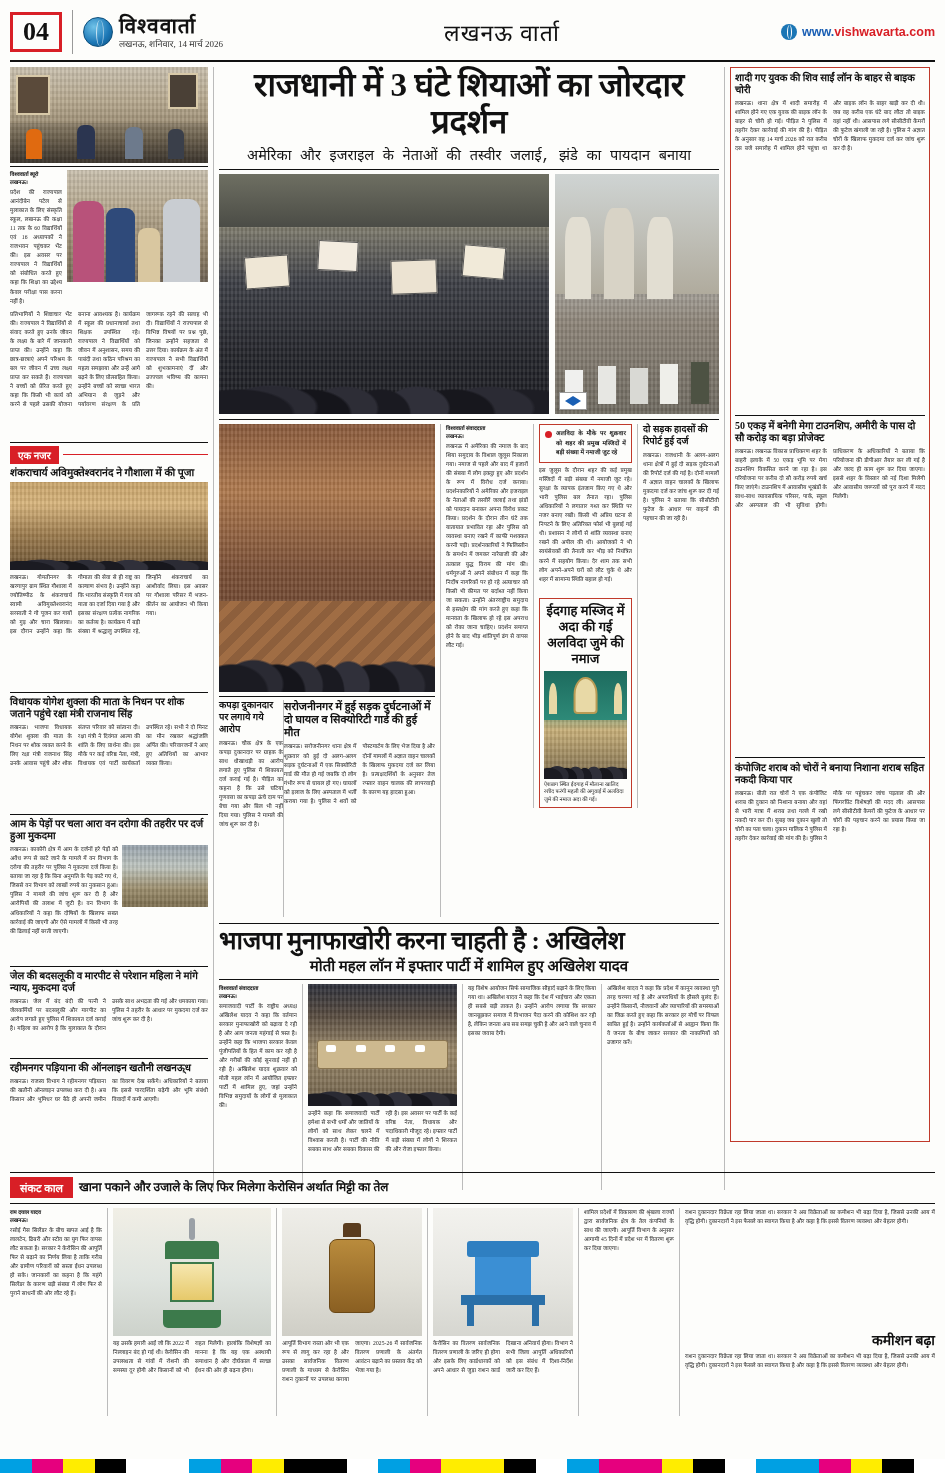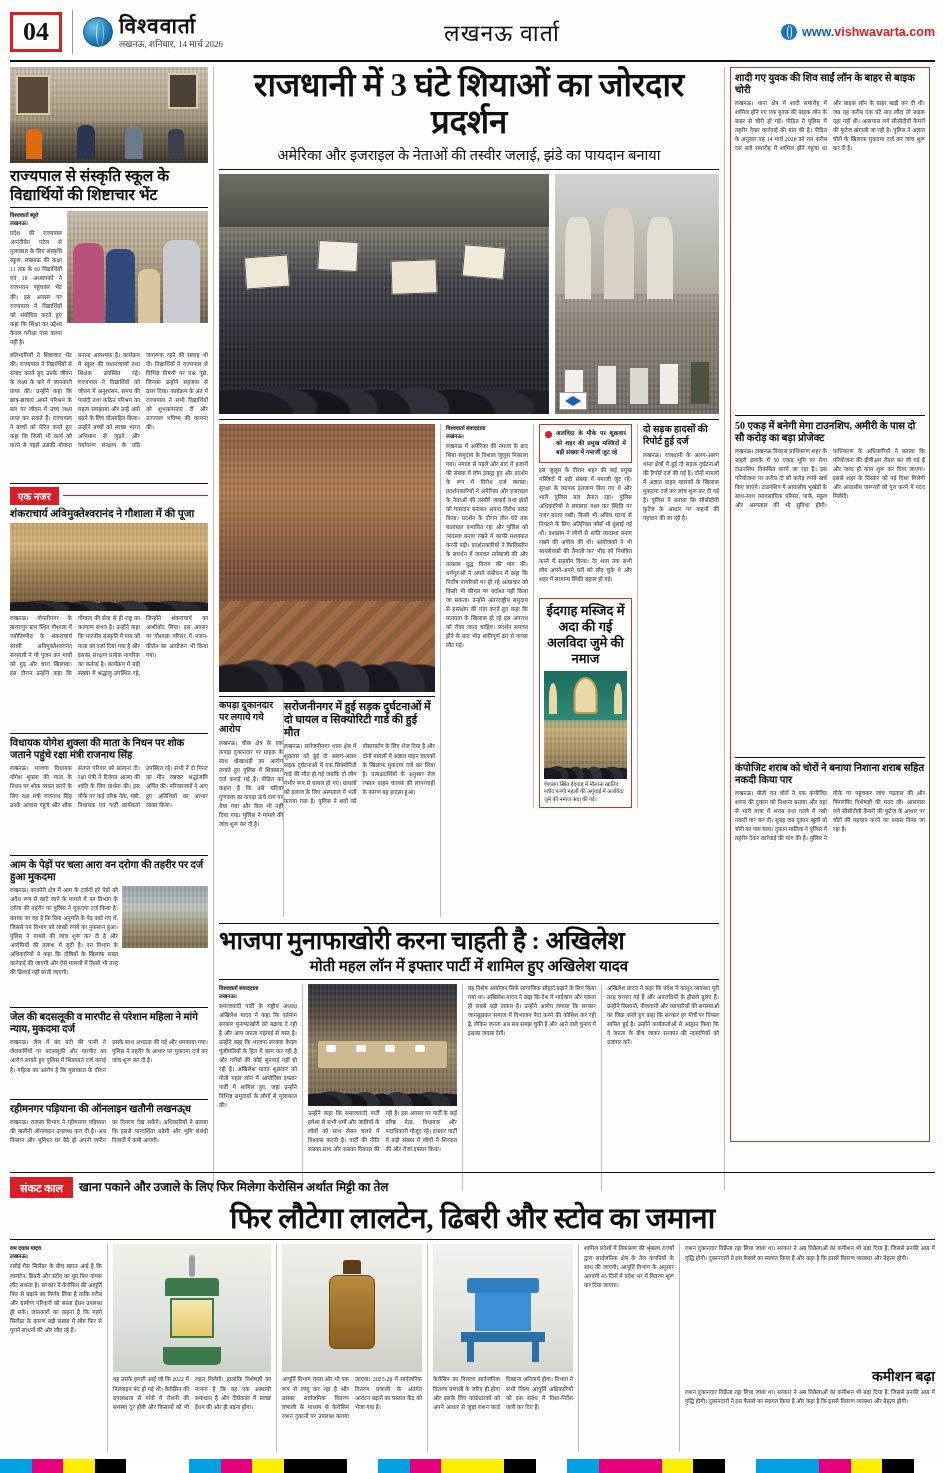--- a/index.html
+++ b/index.html
@@ -85,21 +85,21 @@
       radial-gradient(ellipse at 60% 96%, #30303a 0 11%, transparent 12%),
       radial-gradient(ellipse at 71% 100%, #17171d 0 12%, transparent 13%),
       radial-gradient(ellipse at 82% 96%, #2b2b34 0 11%, transparent 12%),
       radial-gradient(ellipse at 93% 100%, #1d1d24 0 12%, transparent 13%);
   }
 
   .headline-main {
     font-family:"Liberation Serif", serif; font-weight:bold; font-size:33px;
     line-height:1.12; text-align:center; letter-spacing:-.3px;
   }
-  .sub-main { font-family:Liberation Serif, serif; font-size:14.5px; text-align:center; margin-top:3px;}
+  .sub-main { font-family:Liberation Mono, monospace; font-size:14.5px; text-align:center; margin-top:3px;}
   .hd-red-block { background:#d81f26; color:#fff; font-size:10px; font-weight:bold; padding:2px 8px; display:inline-block; font-family:"Liberation Serif", serif;}
   .byline { font-size:5.4px; font-weight:bold; font-family:"Liberation Serif", serif; }
   .dateline { font-size:5.6px; font-weight:bold; font-family:"Liberation Serif", serif;}
 
   .col-head-1 { font-family:"Liberation Serif",serif; font-weight:bold; font-size:15px; line-height:1.2; }
   .col-head-2 { font-family:"Liberation Serif",serif; font-weight:bold; font-size:11.5px; line-height:1.2; }
   .col-head-3 { font-family:"Liberation Serif",serif; font-weight:bold; font-size:9px; line-height:1.25; }
   .box { border:1px solid #c0392b; padding:3px; }
 
   
@@ -140,21 +140,20 @@
       <div class="photo ph-greet ph-noise" style="height:96px;">
         <div style="position:absolute;left:6px;top:8px;width:34px;height:40px;background:#5a4a3a;border:2px solid #d8c9a8;"></div>
         <div style="position:absolute;right:10px;top:6px;width:30px;height:36px;background:#4a4036;border:2px solid #d8c9a8;"></div>
         <div style="position:absolute;left:0;bottom:0;width:100%;height:42%;background:linear-gradient(180deg,rgba(0,0,0,.12),rgba(0,0,0,.45));"></div>
         <div style="position:absolute;left:8%;bottom:4px;width:16px;height:30px;background:#e06a10;border-radius:6px 6px 0 0;"></div>
         <div style="position:absolute;left:34%;bottom:4px;width:18px;height:34px;background:#2b3550;border-radius:7px 7px 0 0;"></div>
         <div style="position:absolute;left:58%;bottom:4px;width:18px;height:32px;background:#6d7a8c;border-radius:7px 7px 0 0;"></div>
         <div style="position:absolute;left:80%;bottom:4px;width:16px;height:30px;background:#3a3f4a;border-radius:6px 6px 0 0;"></div>
       </div>
 
-      <div class="col-head-1" style="margin-top:4px; font-size:15.5px;">राज्यपाल से संस्कृति स्कूल के विद्यार्थियों की शिष्टाचार भेंट</div>
       <div class="hr" style="margin:3px 0 3px 0;"></div>
 
       <div style="display:flex; gap:5px;">
         <div style="width:52px;">
           <div class="byline">विश्ववार्ता ब्यूरो</div>
           <div class="dateline">लखनऊ।</div>
           <div class="body-text" style="margin-top:2px;">प्रदेश की राज्यपाल आनंदीबेन पटेल से मुलाकात के लिए संस्कृति स्कूल, लखनऊ की कक्षा 11 तक के 60 विद्यार्थियों एवं 16 अध्यापकों ने राजभवन पहुंचकर भेंट की। इस अवसर पर राज्यपाल ने विद्यार्थियों को संबोधित करते हुए कहा कि शिक्षा का उद्देश्य केवल परीक्षा पास करना नहीं है।</div>
         </div>
         <div class="photo ph-greet ph-noise" style="flex:1;height:112px;">
           <div style="position:absolute;left:4%;bottom:0;width:22%;height:72%;background:#b8527a;border-radius:10px 10px 0 0;"></div>
@@ -336,21 +335,20 @@
       </div>
     </div>
   </div>
 
   <div style="position:absolute;left:10px;right:10px;top:1172px;">
     <div class="hr" style="margin-bottom:4px;"></div>
     <div style="display:flex;align-items:center;gap:6px;">
       <span class="hd-red-block" style="font-size:11px;padding:3px 10px;">संकट काल</span>
       <span class="col-head-2" style="font-size:12px;">खाना पकाने और उजाले के लिए फिर मिलेगा केरोसिन अर्थात मिट्टी का तेल</span>
     </div>
-    <div class="headline-main" style="font-size:29px;margin-top:4px;">फिर लौटेगा लालटेन, ढिबरी और स्टोव का जमाना</div>
     <div class="hr" style="margin:5px 0 4px 0;"></div>
 
     <div style="display:flex;gap:5px;">
       <div style="width:92px;">
         <div class="byline">राम दयाल यादव</div>
         <div class="dateline">लखनऊ।</div>
         <div class="body-text" style="margin-top:2px;height:190px;overflow:hidden;">रसोई गैस सिलेंडर के बीच खपत आई है कि लालटेन, ढिबरी और स्टोव का युग फिर वापस लौट सकता है। सरकार ने केरोसिन की आपूर्ति फिर से बढ़ाने का निर्णय लिया है ताकि गरीब और ग्रामीण परिवारों को सस्ता ईंधन उपलब्ध हो सके। जानकारों का कहना है कि महंगे सिलेंडर के कारण बड़ी संख्या में लोग फिर से पुराने साधनों की ओर लौट रहे हैं।</div>
       </div>
       <div class="vr"></div>
 

